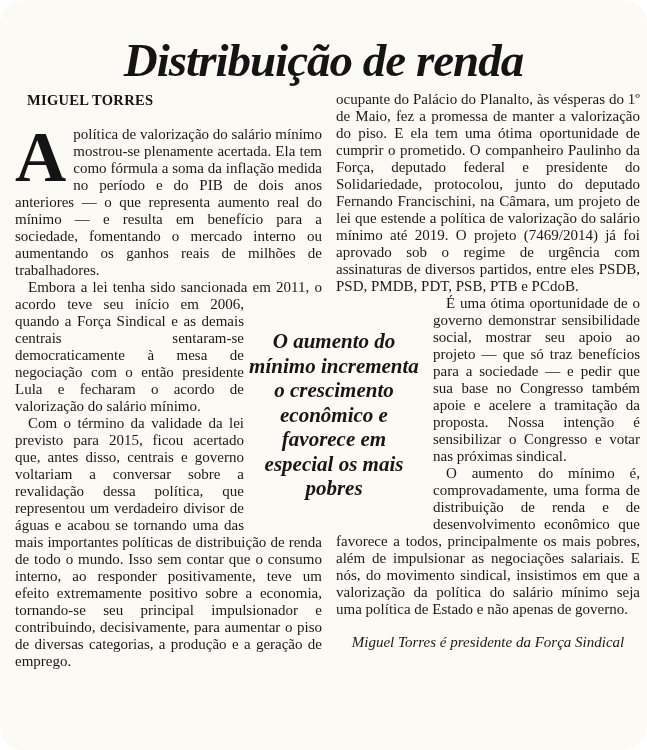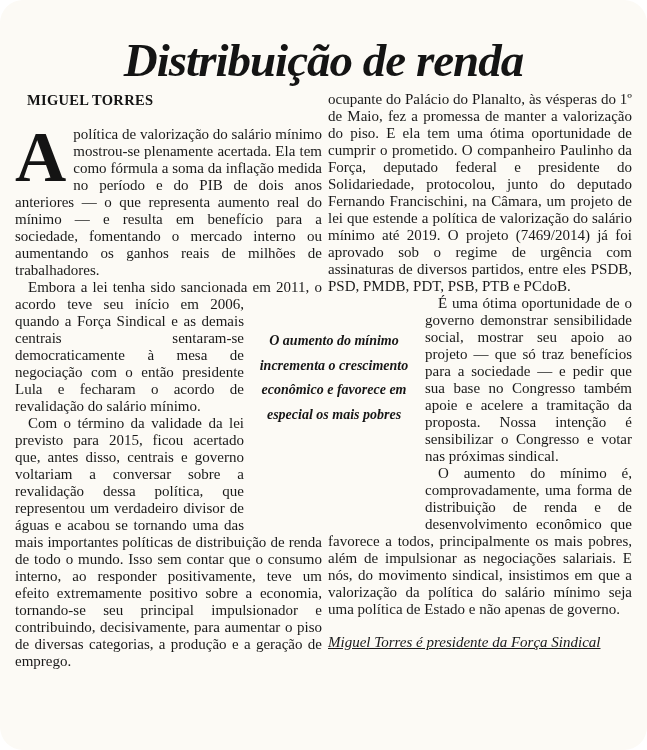--- a/index.html
+++ b/index.html
@@ -32,21 +32,21 @@
     color: #141414;
     margin-left: 12px;
   }
   .col {
     position: absolute;
     font-size: 15px;
     line-height: 17px;
     text-align: justify;
   }
   .col-left  { left: 15px;  top: 126px; width: 307px; }
-  .col-right { left: 328px; top: 91px;  width: 304px; }
+  .col-right { left: 336px; top: 91px;  width: 304px; }
   .col p { margin: 0; text-indent: 13px; }
   .col p.first { text-indent: 0; }
   .dropcap {
     float: left;
     font-weight: 700;
     font-size: 71px;
     line-height: 57px;
     padding: 3px 7px 0 0;
     color: #141414;
   }
@@ -61,50 +61,49 @@
     width: 97px;
     height: 238px;
   }
   .pullquote {
     position: absolute;
     left: 246px; top: 329px;
     width: 176px;
     text-align: center;
     font-style: italic;
     font-weight: 600;
-    font-size: 14px;
+    font-size: 21px;
     line-height: 24.5px;
     color: #161616;
   }
   .endmark {
     font-size: 10px;
     vertical-align: 1px;
   }
   .signature {
     margin-top: 16px !important;
     text-indent: 0 !important;
     font-style: italic;
-    text-align: left;
+    text-align: center;
     font-size: 15px;
-    text-decoration: underline;
   }
 </style>
 </head>
 <body>
 
 <div class="page">
 
   <h1 class="headline">Distribuição de renda</h1>
 
   <div class="byline">MIGUEL TORRES</div>
 
   <div class="col col-left">
     <p class="first"><span class="dropcap">A</span><span>política de valorização do salário mínimo mostrou-se plenamente acertada. Ela tem como fórmula a soma da inflação medida no período e do PIB de dois anos anteriores — o que representa aumento real do mínimo — e resulta em benefício para a sociedade, fomentando o mercado interno ou aumentando os ganhos reais de milhões de trabalhadores.</span></p>
     <div class="spacer-left"></div>
-    <p>Embora a lei tenha sido sancionada em 2011, o acordo teve seu início em 2006, quando a Força Sindical e as demais centrais sentaram-se democraticamente à mesa de negociação com o então presidente Lula e fecharam o acordo de revalidação do salário mínimo.</p>
+    <p>Embora a lei tenha sido sancionada em 2011, o acordo teve seu início em 2006, quando a Força Sindical e as demais centrais sentaram-se democraticamente à mesa de negociação com o então presidente Lula e fecharam o acordo de valorização do salário mínimo.</p>
     <p>Com o término da validade da lei previsto para 2015, ficou acertado que, antes disso, centrais e governo voltariam a conversar sobre a revalidação dessa política, que representou um verdadeiro divisor de águas e acabou se tornando uma das mais importantes políticas de distribuição de renda de todo o mundo. Isso sem contar que o consumo interno, ao responder positivamente, teve um efeito extremamente positivo sobre a economia, tornando-se seu principal impulsionador e contribuindo, decisivamente, para aumentar o piso de diversas categorias, a produção e a geração de emprego.</p>
   </div>
 
   <div class="col col-right">
     <p class="first">ocupante do Palácio do Planalto, às vésperas do 1º de Maio, fez a promessa de manter a valorização do piso. E ela tem uma ótima oportunidade de cumprir o prometido. O companheiro Paulinho da Força, deputado federal e presidente do Solidariedade, protocolou, junto do deputado Fernando Francischini, na Câmara, um projeto de lei que estende a política de valorização do salário mínimo até 2019. O projeto (7469/2014) já foi aprovado sob o regime de urgência com assinaturas de diversos partidos, entre eles PSDB, PSD, PMDB, PDT, PSB, PTB e PCdoB.</p>
     <div class="spacer-right"></div>
     <p>É uma ótima oportunidade de o governo demonstrar sensibilidade social, mostrar seu apoio ao projeto — que só traz benefícios para a sociedade — e pedir que sua base no Congresso também apoie e acelere a tramitação da proposta. Nossa intenção é sensibilizar o Congresso e votar nas próximas sindical.</p>
     <p>O aumento do mínimo é, comprovadamente, uma forma de distribuição de renda e de desenvolvimento econômico que favorece a todos, principalmente os mais pobres, além de impulsionar as negociações salariais. E nós, do movimento sindical, insistimos em que a valorização da política do salário mínimo seja uma política de Estado e não apenas de governo.</p>
     <p class="signature">Miguel Torres é presidente da Força Sindical</p>
   </div>

